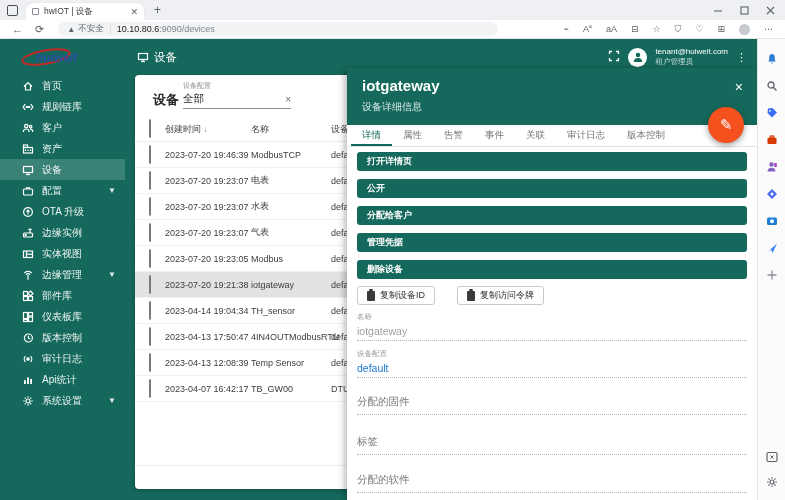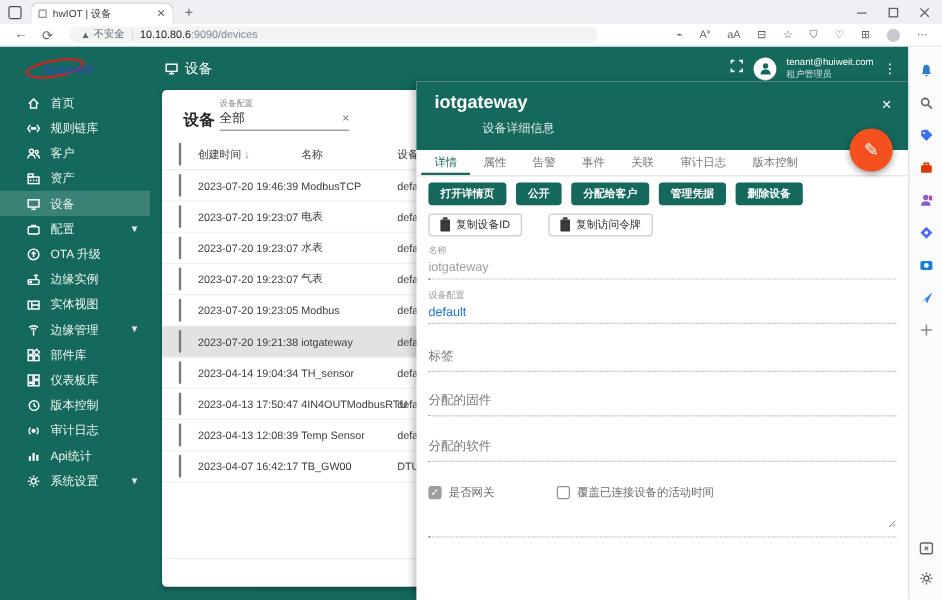--- a/index.html
+++ b/index.html
@@ -75,30 +75,30 @@
   .col-name { width:80px; flex:none; font-size:9px; color:#3d3d3d; white-space:nowrap; }
   .col-prof { flex:1; font-size:9px; color:#3d3d3d; white-space:nowrap; overflow:hidden; }
   .card-foot { position:absolute; left:0; right:0; bottom:0; height:24px; border-top:1px solid #efefef; }
   .sort-ic { font-size:9px; color:#8d8d8d; }
 
   
   .panel { position:absolute; left:347px; top:29px; right:0; bottom:0; background:#fff; z-index:3;
     box-shadow:-3px 0 6px rgba(0,0,0,.25); }
   .dheader { height:57px; background:#15695c; position:relative; padding:9px 14px 0 15px; }
   .dtitle { color:#fff; font-size:15px; font-weight:bold; }
-  .dsub { color:rgba(255,255,255,.85); font-size:10px; margin-top:6px;margin-left:40px; }
+  .dsub { color:rgba(255,255,255,.85); font-size:10px; margin-top:6px; }
   .dclose { position:absolute; right:14px; top:11px; color:#fff; font-size:14px; cursor:pointer; }
   .fab { position:absolute; right:13px; top:39px; width:36px; height:36px; border-radius:50%;
     background:#f4511e; box-shadow:0 2px 6px rgba(0,0,0,.4); display:flex; align-items:center;
     justify-content:center; color:#fff; font-size:15px; z-index:4; cursor:pointer; }
   .dtabs { height:22px; border-bottom:1px solid #e2e2e2; display:flex; align-items:stretch; gap:0; padding:0 4px; }
   .dtab { font-size:9.5px; color:#767676; display:flex; align-items:center; padding:0 11px; cursor:pointer; }
   .dtab.active { color:#15695c; box-shadow:inset 0 -2px 0 #15695c; }
   .dbody { padding:0 10px; }
-  .actions { display:flex; gap:8px; margin-top:5px; }
+  .actions { display:flex; gap:8px; margin-top:5px;flex-direction:column; }
   .btn { height:19px; background:#15695c; color:#fff; font-size:9px; font-weight:bold;
     border:none; border-radius:3px; padding:0 10px; display:flex; align-items:center; cursor:pointer; }
   .copy-row { display:flex; gap:22px; margin-top:7px; }
   .btn-outline { height:19px; background:#fff; color:#2e2e2e; font-size:9px; border:1px solid #c9c9c9;
     border-radius:3px; padding:0 9px; display:flex; align-items:center; gap:5px; cursor:pointer; }
   .clip { width:8px; height:10px; background:#3a3a3a; border-radius:1px; position:relative; }
   .clip:before { content:""; position:absolute; top:-2px; left:2px; width:4px; height:2px; background:#3a3a3a; border-radius:1px; }
   .field { margin-top:7px; border-bottom:1px dotted #b3b3b3; padding-bottom:3px; }
   .f-label { font-size:7.5px; color:#9a9a9a; }
   .f-value { font-size:10.5px; margin-top:3px; }
@@ -503,22 +503,22 @@
       </div>
 
       <div class="field">
         <div class="f-label">名称</div>
         <div class="f-value val-gray">iotgateway</div>
       </div>
       <div class="field" style="margin-top:8px">
         <div class="f-label">设备配置</div>
         <div class="f-value val-link">default</div>
       </div>
+      <div class="field-empty" style="margin-top:17px">分配的固件</div>
       <div class="field-empty" style="margin-top:20px">标签</div>
-      <div class="field-empty" style="margin-top:17px">分配的固件</div>
       <div class="field-empty" style="margin-top:18px">分配的软件</div>
 
       <div class="checks">
         <div class="check">
           <span class="box-checked">✓</span>
           <span class="check-label">是否网关</span>
         </div>
         <div class="check" style="margin-left:52px">
           <span class="box-empty"></span>
           <span class="check-label">覆盖已连接设备的活动时间</span>

